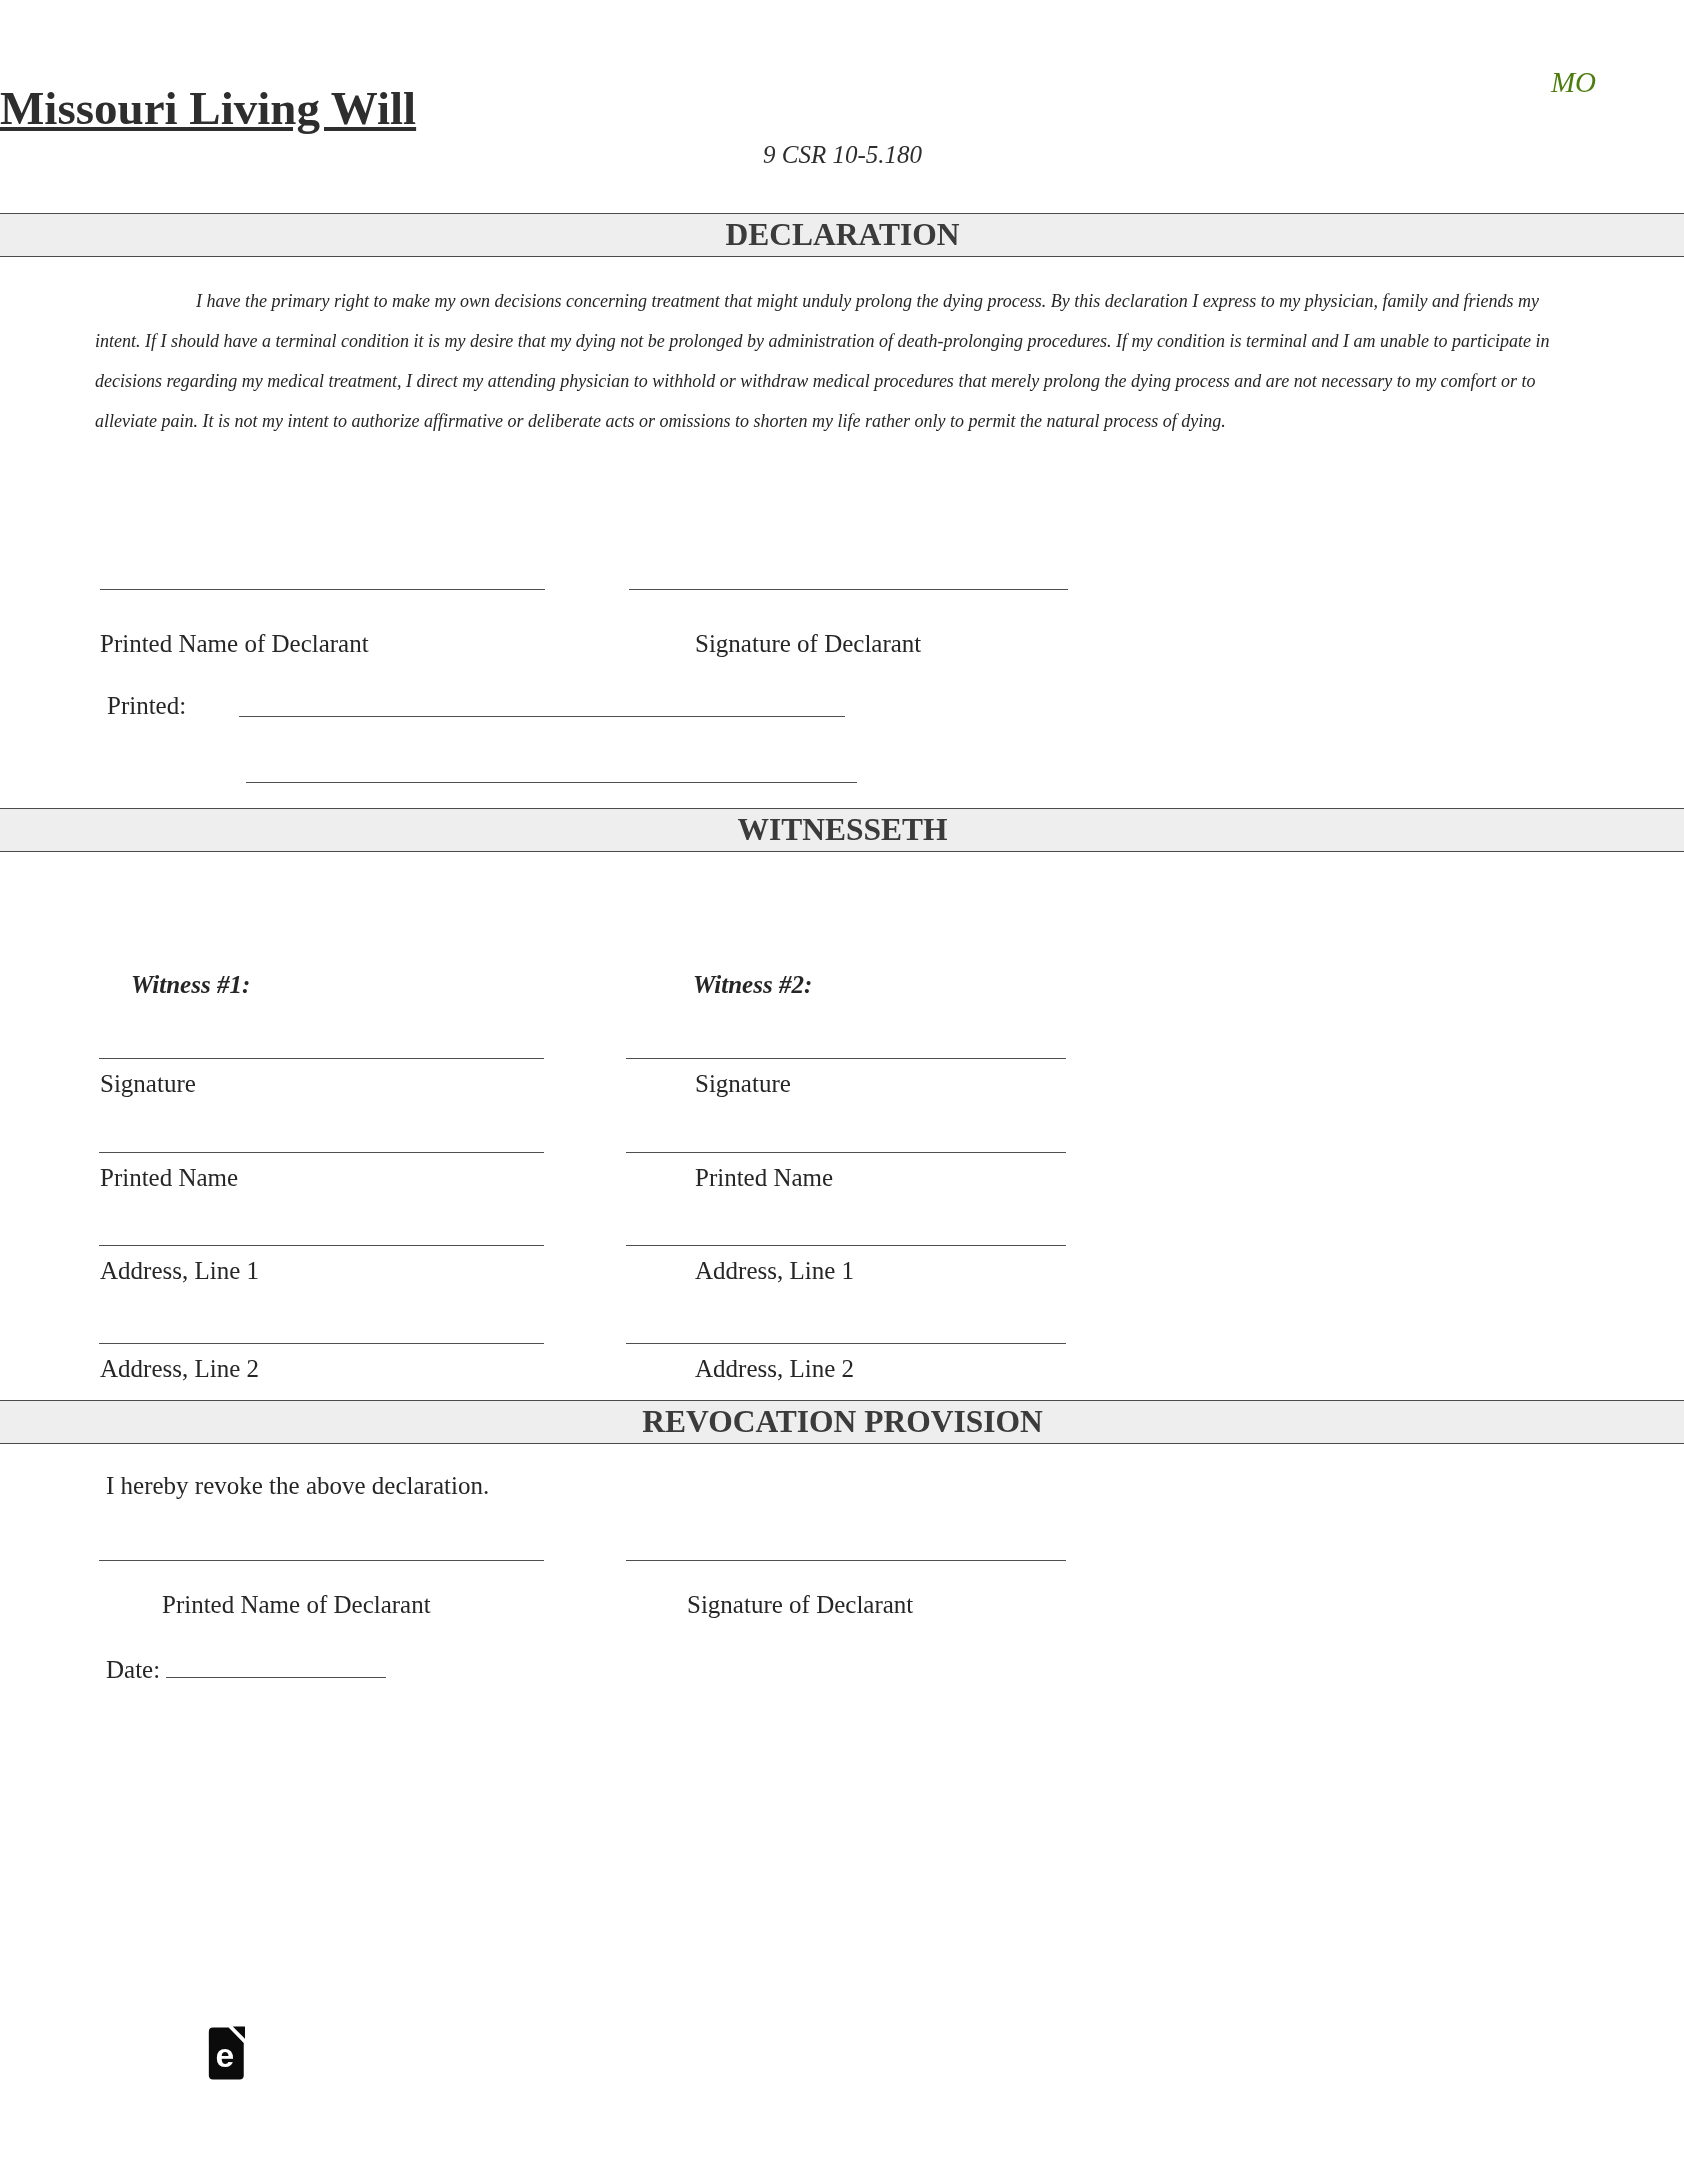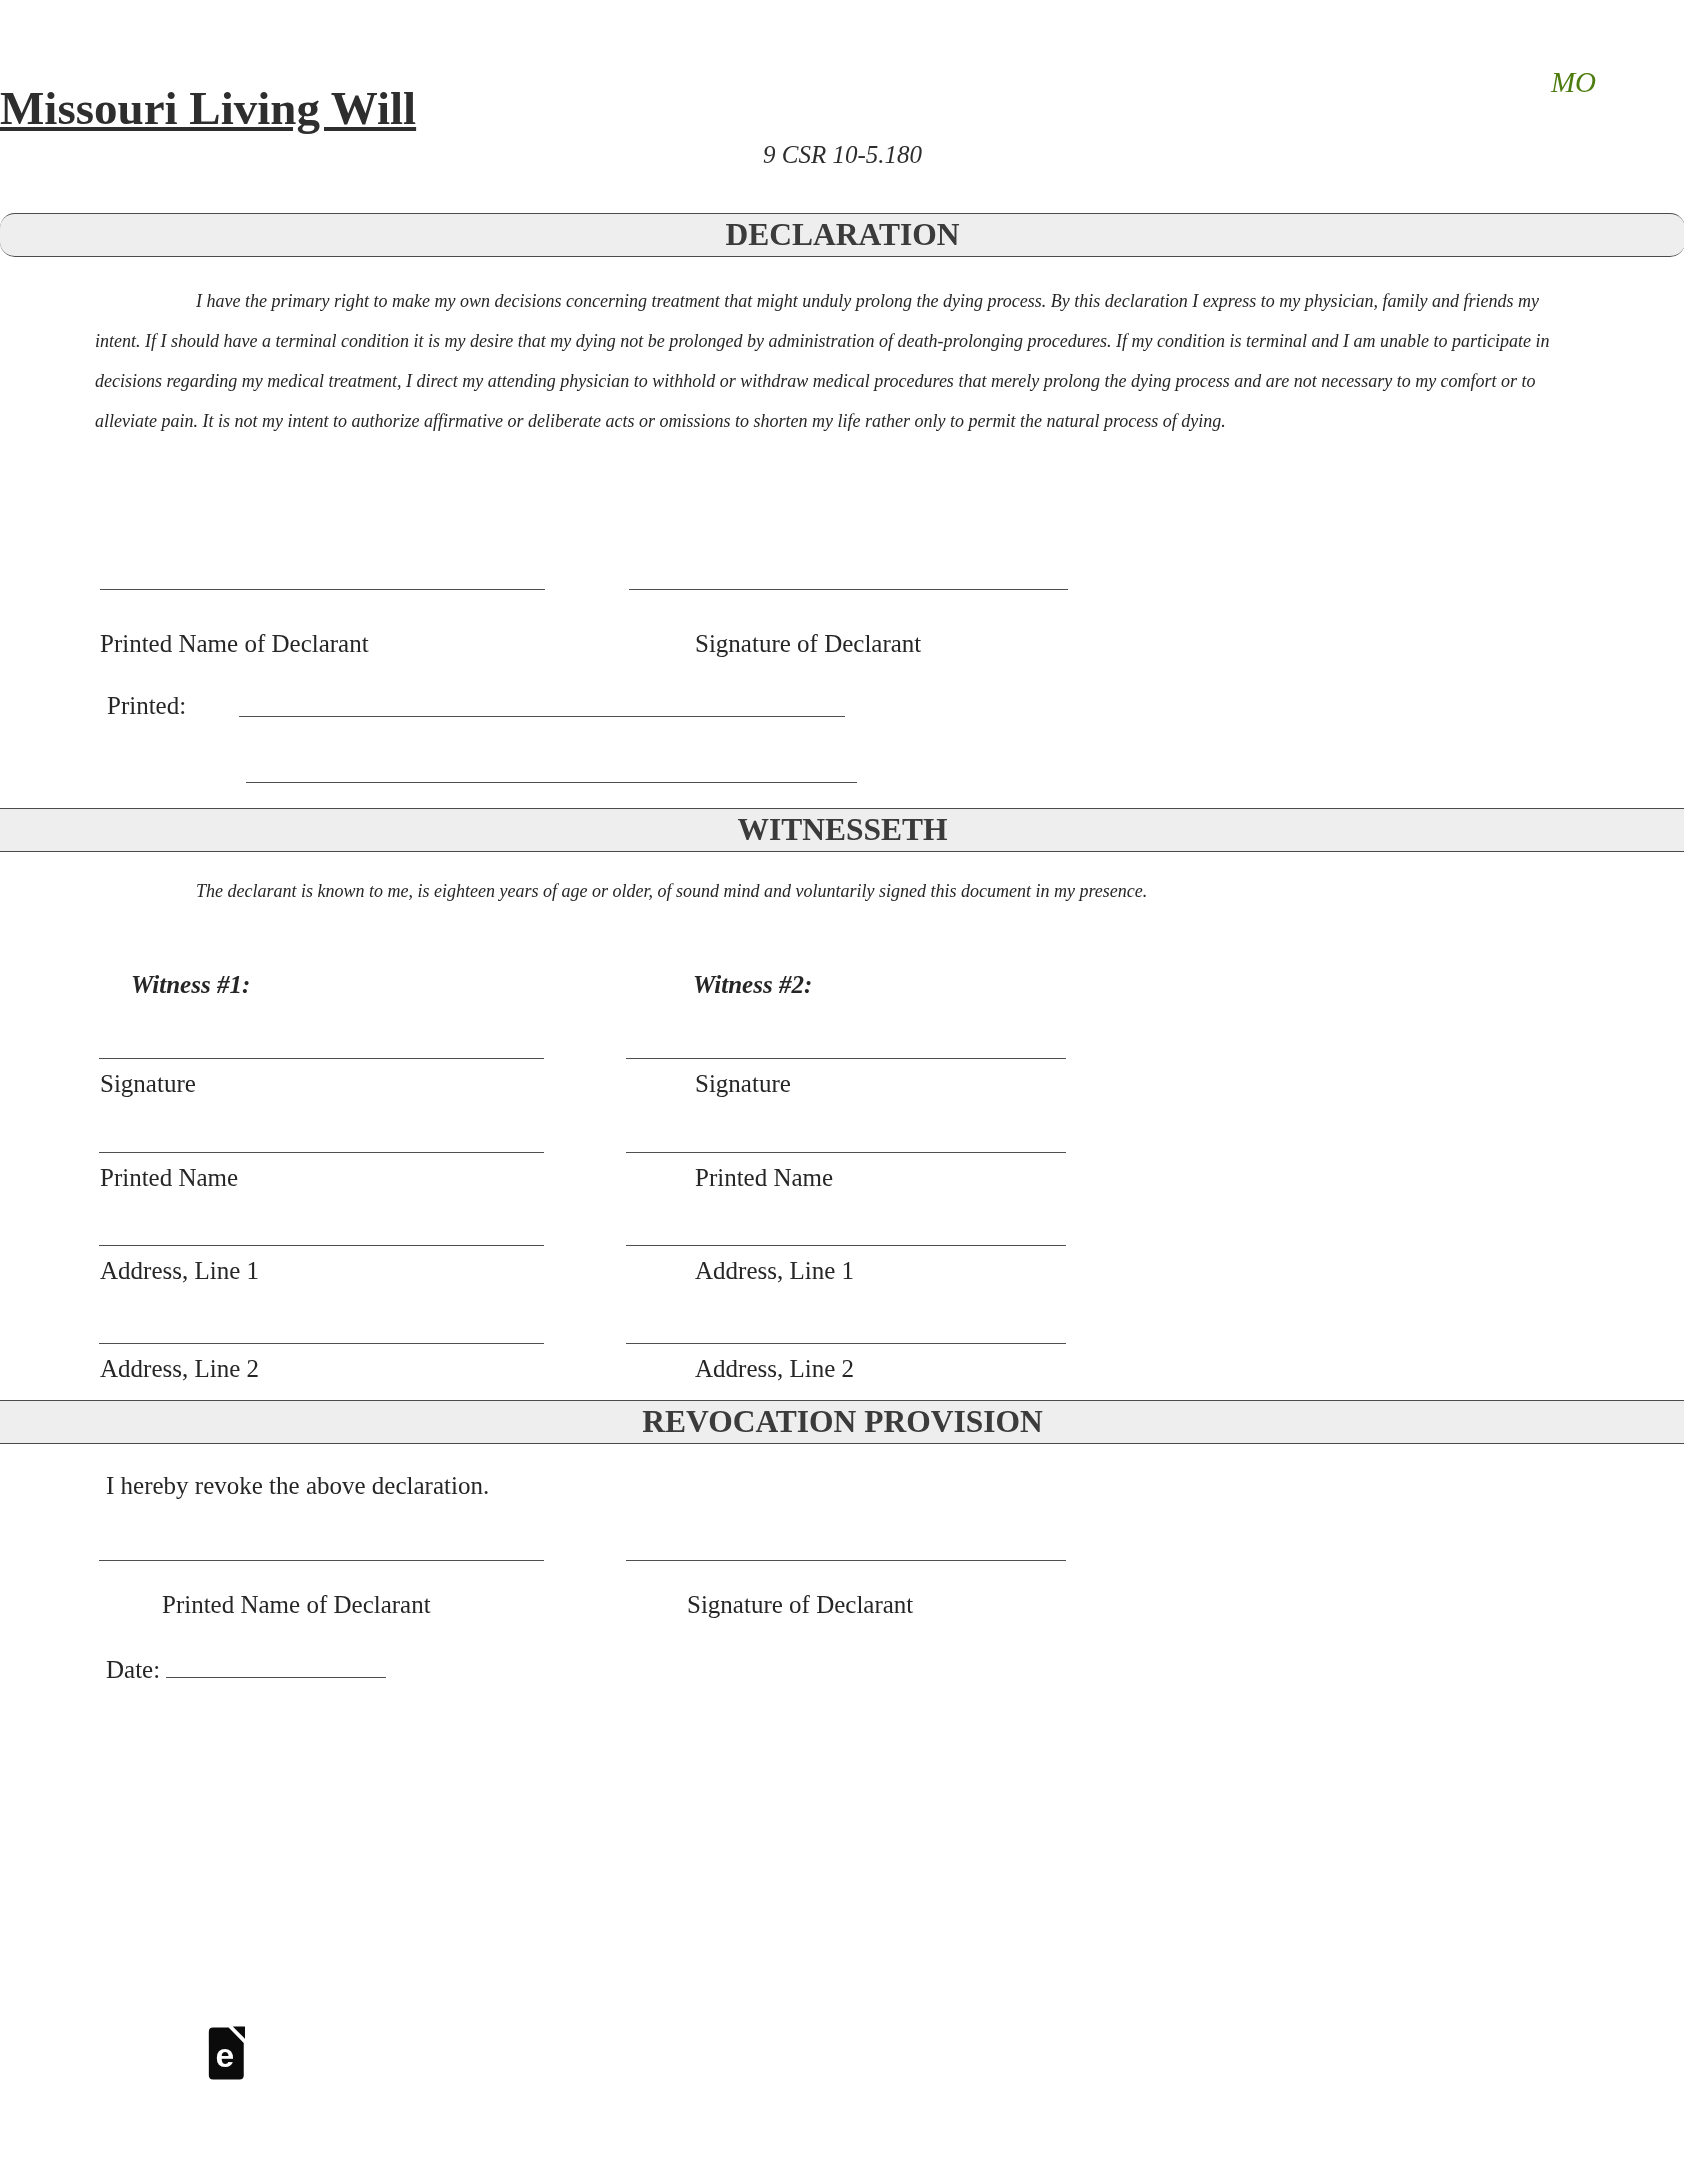--- a/index.html
+++ b/index.html
@@ -51,21 +51,21 @@
     border-top:1.7px solid #4b4b4b;
     border-bottom:1.7px solid #4b4b4b;
     display:flex;
     align-items:center;
     justify-content:center;
     font-size:31.5px;
     font-weight:bold;
     color:#3b3b3b;
     box-sizing:border-box;
   }
-  #bar-declaration{top:213px;border-radius:15px;}
+  #bar-declaration{top:213px;}
   #bar-witnesseth{top:808px;justify-content:center;}
   #bar-revocation{top:1400px;}
   .para{
     position:absolute;
     left:95px;
     width:1463px;
     font-size:18px;
     line-height:40px;
     text-indent:101px;
     color:#262626;
@@ -135,21 +135,20 @@
   <div class="lbl" style="left:695px; top:630px;">Signature of Declarant</div>
 
   <div class="lbl" style="left:107px; top:692px;">Printed:</div>
   <div class="line" style="left:239px; top:716px; width:606px;"></div>
   <div class="line" style="left:246px; top:782px; width:611px;"></div>
 
   <div class="section-bar" id="bar-witnesseth">
     <span>WITNESSETH</span>
   </div>
 
-  <div class="para" id="witnesseth-body">The declarant is known to me, is eighteen years of age or older, of sound mind and voluntarily signed this document in my presence.</div>
 
   <div class="witness-head" style="left:104px; top:971px;margin-left:27px;">Witness #1:</div>
   <div class="witness-head" style="left:693px; top:971px;">Witness #2:</div>
 
   <div class="line" style="left:99px; top:1058px; width:445px;"></div>
   <div class="line" style="left:626px; top:1058px; width:440px;"></div>
   <div class="lbl" style="left:100px; top:1070px;">Signature</div>
   <div class="lbl" style="left:695px; top:1070px;">Signature</div>
 
   <div class="line" style="left:99px; top:1152px; width:445px;"></div>

